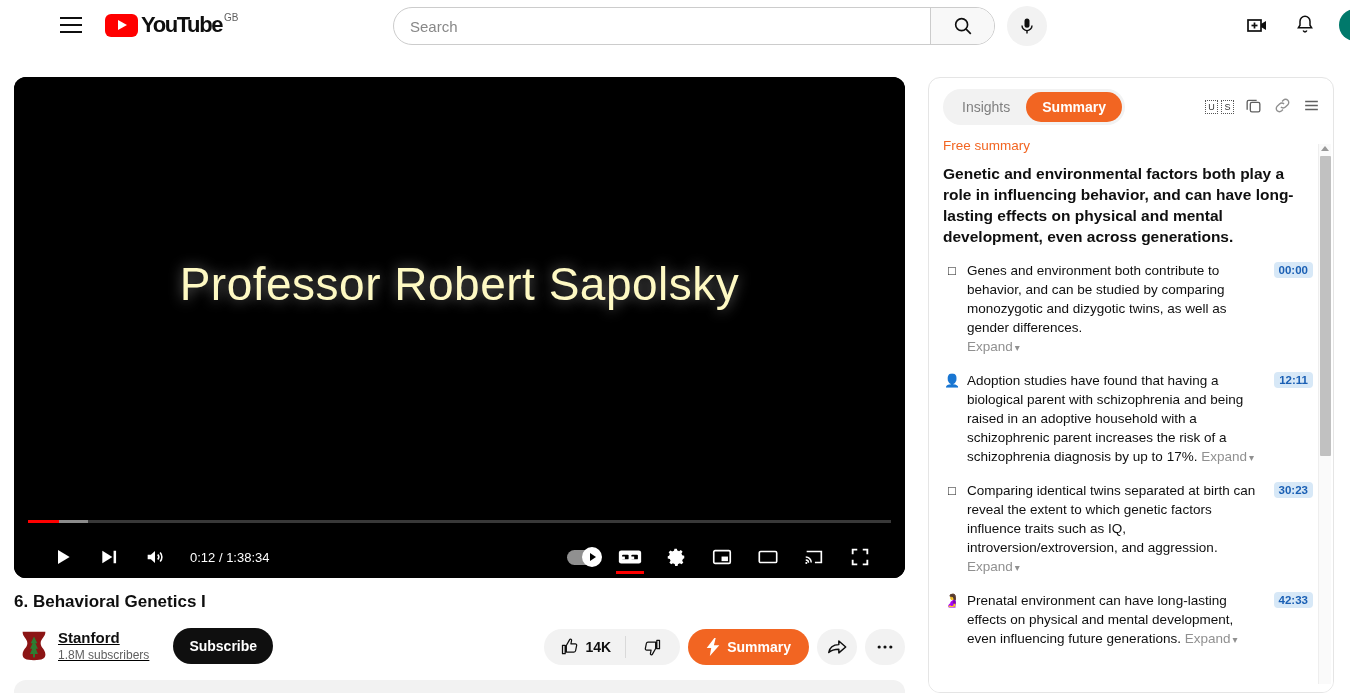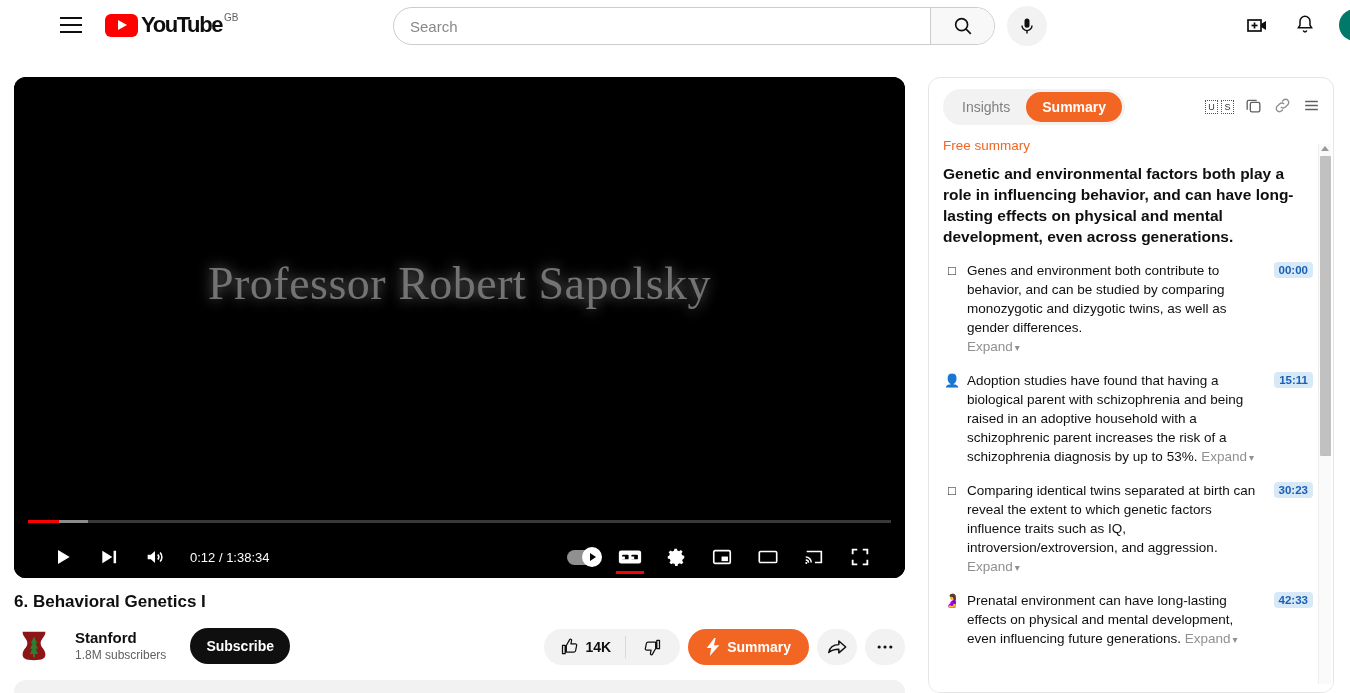--- a/index.html
+++ b/index.html
@@ -92,23 +92,23 @@
     width: 891px; height: 501px; background: #000;
     border-radius: 12px; overflow: hidden;
   }
   .video-canvas {
     position: absolute; inset: 0;
     display: flex; flex-direction: column;
     align-items: center; justify-content: center;
     background: #000;
   }
   .vid-line1 {
-    font-size: 46px; color: #737373; letter-spacing: 0.5px;
+    font-size: 46px; color: #fef9c3; letter-spacing: 0.5px;
     text-shadow: 0 0 14px rgba(255,255,255,0.45);
-    margin-bottom: 88px; font-family: Liberation Serif, serif;
+    margin-bottom: 88px; font-family: Liberation Sans, sans-serif;
   }
   .vid-line2 {
     font-size: 46px; color: #f0f0f0; letter-spacing: 0.5px;
     text-shadow: 0 0 16px rgba(255,255,255,0.5);
     font-family: "Liberation Sans", sans-serif;
   }
 
   .ctrl-bar {
     position: absolute; left: 0; bottom: 0; width: 100%; height: 62px;
     background: linear-gradient(to top, rgba(0,0,0,0.85), rgba(0,0,0,0.45));
@@ -154,21 +154,21 @@
   }
   .owner-row {
     position: absolute; left: 14px; top: 626px;
     display: flex; align-items: center;
   }
   .ch-avatar {
     width: 40px; height: 40px; border-radius: 50%;
     display: flex; align-items: center; justify-content: center;
     overflow: hidden; background: #ffffff;
   }
-  .ch-text { margin-left: 21px; line-height: 1.3; }
+  .ch-text { margin-left: 4px; line-height: 1.3; text-decoration: underline; }
   .ch-name { font-size: 15px; font-weight: bold; color: #0f0f0f; }
   .ch-subs { font-size: 12px; color: #606060; }
   .subscribe-btn {
     margin-left: 24px; background: #0f0f0f; color: #fff;
     height: 36px; padding: 0 16px; border-radius: 18px;
     font-size: 14px; font-weight: bold; border: none; cursor: pointer;
     font-family: "Liberation Sans", sans-serif;
   }
 
   .actions-row {
@@ -521,26 +521,26 @@
         <div class="expand">
           <span>Expand</span><span class="chev">▾</span>
         </div>
       </div>
       <div class="stamp">00:00</div>
     </div>
 
     <div class="sum-item">
       <div class="sum-emoji">👤</div>
       <div class="sum-text">
-        <span>Adoption studies have found that having a biological parent with schizophrenia and being raised in an adoptive household with a schizophrenic parent increases the risk of a schizophrenia diagnosis by up to 53%.</span>
+        <span>Adoption studies have found that having a biological parent with schizophrenia and being raised in an adoptive household with a schizophrenic parent increases the risk of a schizophrenia diagnosis by up to 17%.</span>
         <span class="expand">
           <span>Expand</span><span class="chev">▾</span>
         </span>
       </div>
-      <div class="stamp">15:11</div>
+      <div class="stamp">12:11</div>
     </div>
 
     <div class="sum-item">
       <div class="sum-emoji">□</div>
       <div class="sum-text">
         <span>Comparing identical twins separated at birth can reveal the extent to which genetic factors influence traits such as IQ, introversion/extroversion, and aggression.</span>
         <span class="expand">
           <span>Expand</span><span class="chev">▾</span>
         </span>
       </div>

